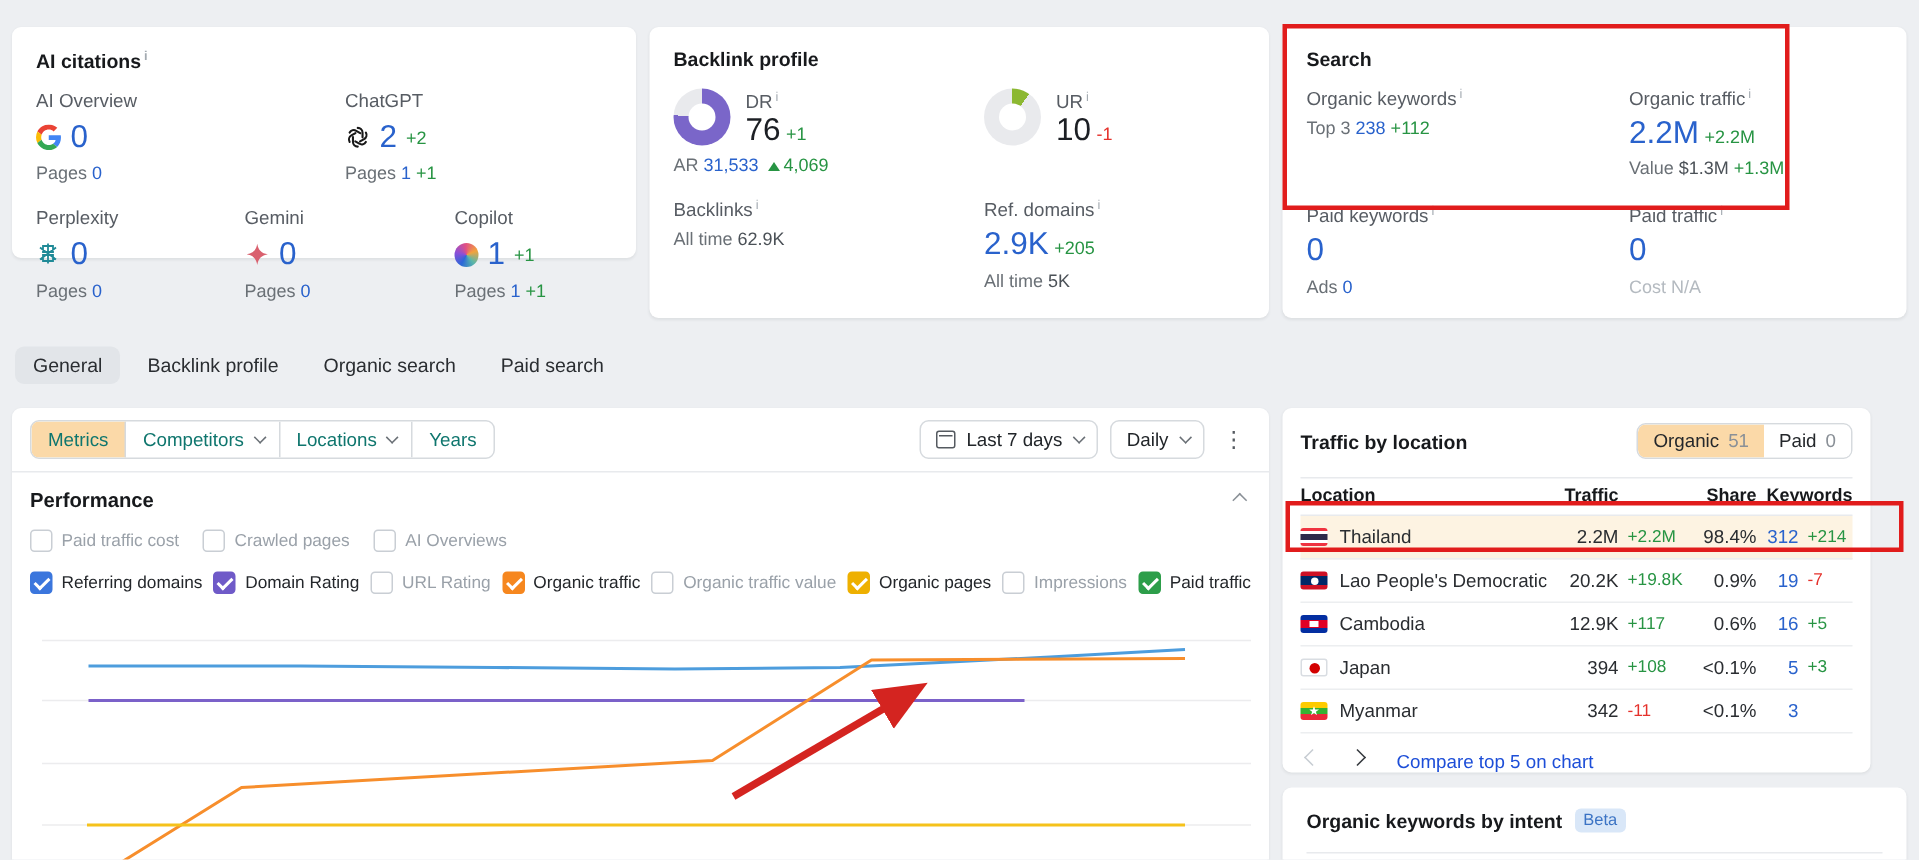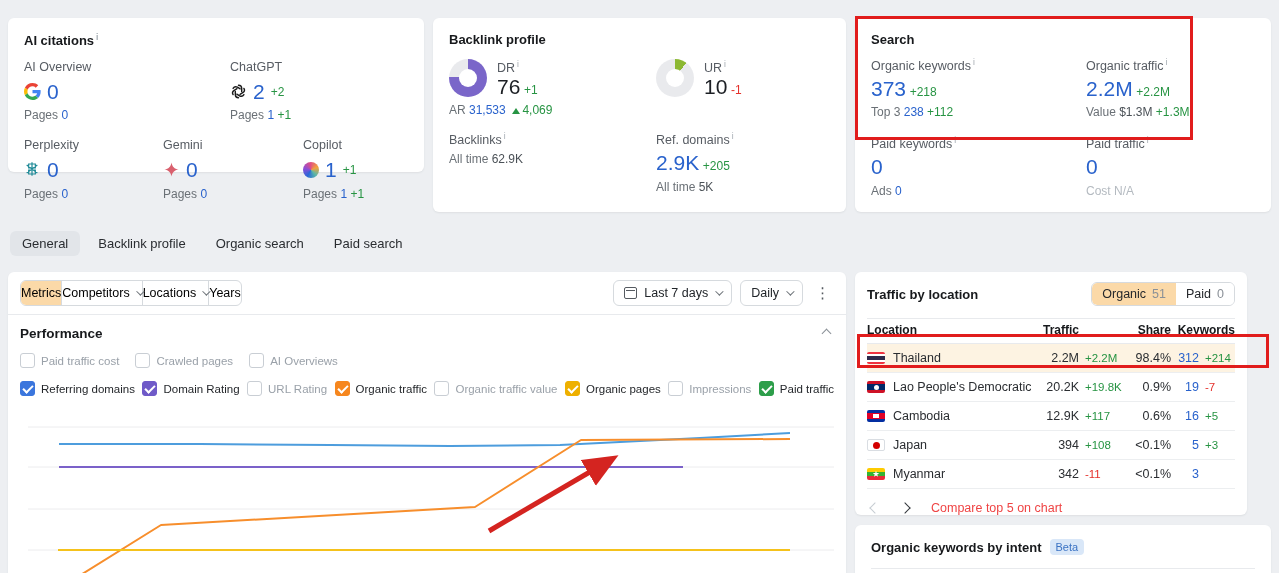--- a/index.html
+++ b/index.html
@@ -57,21 +57,21 @@
   .bl-top { display:flex; gap:10px; }
 
   
   .tabbar { position:absolute; left:10px; top:231px; display:flex; gap:6px; align-items:center; }
   .tab { padding:5px 12px; border-radius:6px; color:#2a2d31; font-size:13px; cursor:pointer; }
   .tab.active { background:#e2e5e9; }
 
   
   .ctoolbar { display:flex; align-items:center; margin:8px 0 0; }
   .seg { display:flex; border:1px solid #d6dade; border-radius:6px; overflow:hidden; background:#fff; }
-  .seg > div { padding:5px 0; font-size:12.5px; color:#000000; border-right:1px solid #d6dade;
+  .seg > div { padding:5px 11px; font-size:12.5px; color:#0f766e; border-right:1px solid #d6dade;
                display:flex; align-items:center; gap:6px; cursor:pointer; }
   .seg > div:last-child { border-right:none; }
   .seg > div.active { background:#fbd9a8; }
   .chev { width:6px; height:6px; border-right:1.4px solid #6a7076; border-bottom:1.4px solid #6a7076;
           transform:rotate(45deg) translateY(-2px); }
   .chev-up { width:7px; height:7px; border-right:1.6px solid #8a9097; border-bottom:1.6px solid #8a9097;
           transform:rotate(225deg); }
   .rbtns { margin-left:auto; display:flex; align-items:center; gap:8px;padding-left:28px; }
   .btn { display:flex; align-items:center; gap:7px; border:1px solid #d6dade; border-radius:6px;
          background:#fff; padding:5px 10px; font-size:12.5px; color:#212529; cursor:pointer; }
@@ -117,21 +117,21 @@
   [data-flag="th"] { background:linear-gradient(180deg,#ef3340 0 16.7%,#fff 16.7% 33.3%,#2d2a4a 33.3% 66.7%,#fff 66.7% 83.3%,#ef3340 83.3%); }
   [data-flag="la"] { background:linear-gradient(180deg,#ce1126 0 25%,#002868 25% 75%,#ce1126 75%); }
   [data-flag="la"]::after { content:""; position:absolute; left:50%; top:50%; width:5px; height:5px; margin:-2.5px; background:#fff; border-radius:50%; }
   [data-flag="kh"] { background:linear-gradient(180deg,#032ea1 0 27%,#e00025 27% 73%,#032ea1 73%); }
   [data-flag="kh"]::after { content:""; position:absolute; left:50%; top:50%; width:6px; height:4px; margin:-2px -3px; background:#fff; }
   [data-flag="jp"] { background:#fff; border:1px solid #d9dde2; }
   [data-flag="jp"]::after { content:""; position:absolute; left:50%; top:50%; width:7px; height:7px; margin:-3.5px; background:#d30000; border-radius:50%; }
   [data-flag="mm"] { background:linear-gradient(180deg,#fecb00 0 33%,#34b233 33% 66%,#ea2839 66%); }
   [data-flag="mm"]::after { content:""; position:absolute; left:50%; top:50%; width:7px; height:7px; margin:-3.5px; background:#fff;
      clip-path:polygon(50% 0,61% 35%,98% 35%,68% 57%,79% 91%,50% 70%,21% 91%,32% 57%,2% 35%,39% 35%); }
-  .tfoot { display:flex; align-items:center; gap:22px; padding:12px 4px 0; font-size:12.5px; color:#ef4444; }
+  .tfoot { display:flex; align-items:flex-start; gap:22px; padding:12px 4px 0; font-size:12.5px; color:#1d4ed8; }
   .pchev { width:8px; height:8px; border-right:1.7px solid #33373c; border-bottom:1.7px solid #33373c; cursor:pointer; }
   .pchev.prev { transform:rotate(135deg); border-color:#c6ccd2; }
   .pchev.next { transform:rotate(-45deg); }
   .compare { cursor:pointer; }
 
   
   .intent-head { display:flex; align-items:center; gap:8px; padding-bottom:13px; border-bottom:1px solid #e8eaed; }
   .badge { background:#d9e7f8; color:#3b73c4; font-size:11px; padding:2px 6px; border-radius:4px; }
 
   
@@ -247,21 +247,20 @@
       <div class="subrow"><span>All time</span> <span class="dark">5K</span></div>
     </div>
   </div>
 </div>
 
 <div class="card card-se">
   <div class="card-title">Search</div>
   <div class="bl-grid" style="grid-template-columns:215px 1fr; row-gap:16px; margin-top:10px">
     <div>
       <div class="mlabel"><span>Organic keywords</span><sup class="i">i</sup></div>
-      <div style="margin-top:4px"><span class="bigval">373</span> <span class="delta">+218</span></div>
       <div class="subrow"><span>Top 3</span> <span class="blue">238</span> <span class="delta">+112</span></div>
     </div>
     <div>
       <div class="mlabel"><span>Organic traffic</span><sup class="i">i</sup></div>
       <div style="margin-top:4px"><span class="bigval">2.2M</span> <span class="delta">+2.2M</span></div>
       <div class="subrow"><span>Value</span> <span class="dark">$1.3M</span> <span class="delta">+1.3M</span></div>
     </div>
     <div>
       <div class="mlabel"><span>Paid keywords</span><sup class="i">i</sup></div>
       <div style="margin-top:4px"><span class="bigval">0</span></div>

